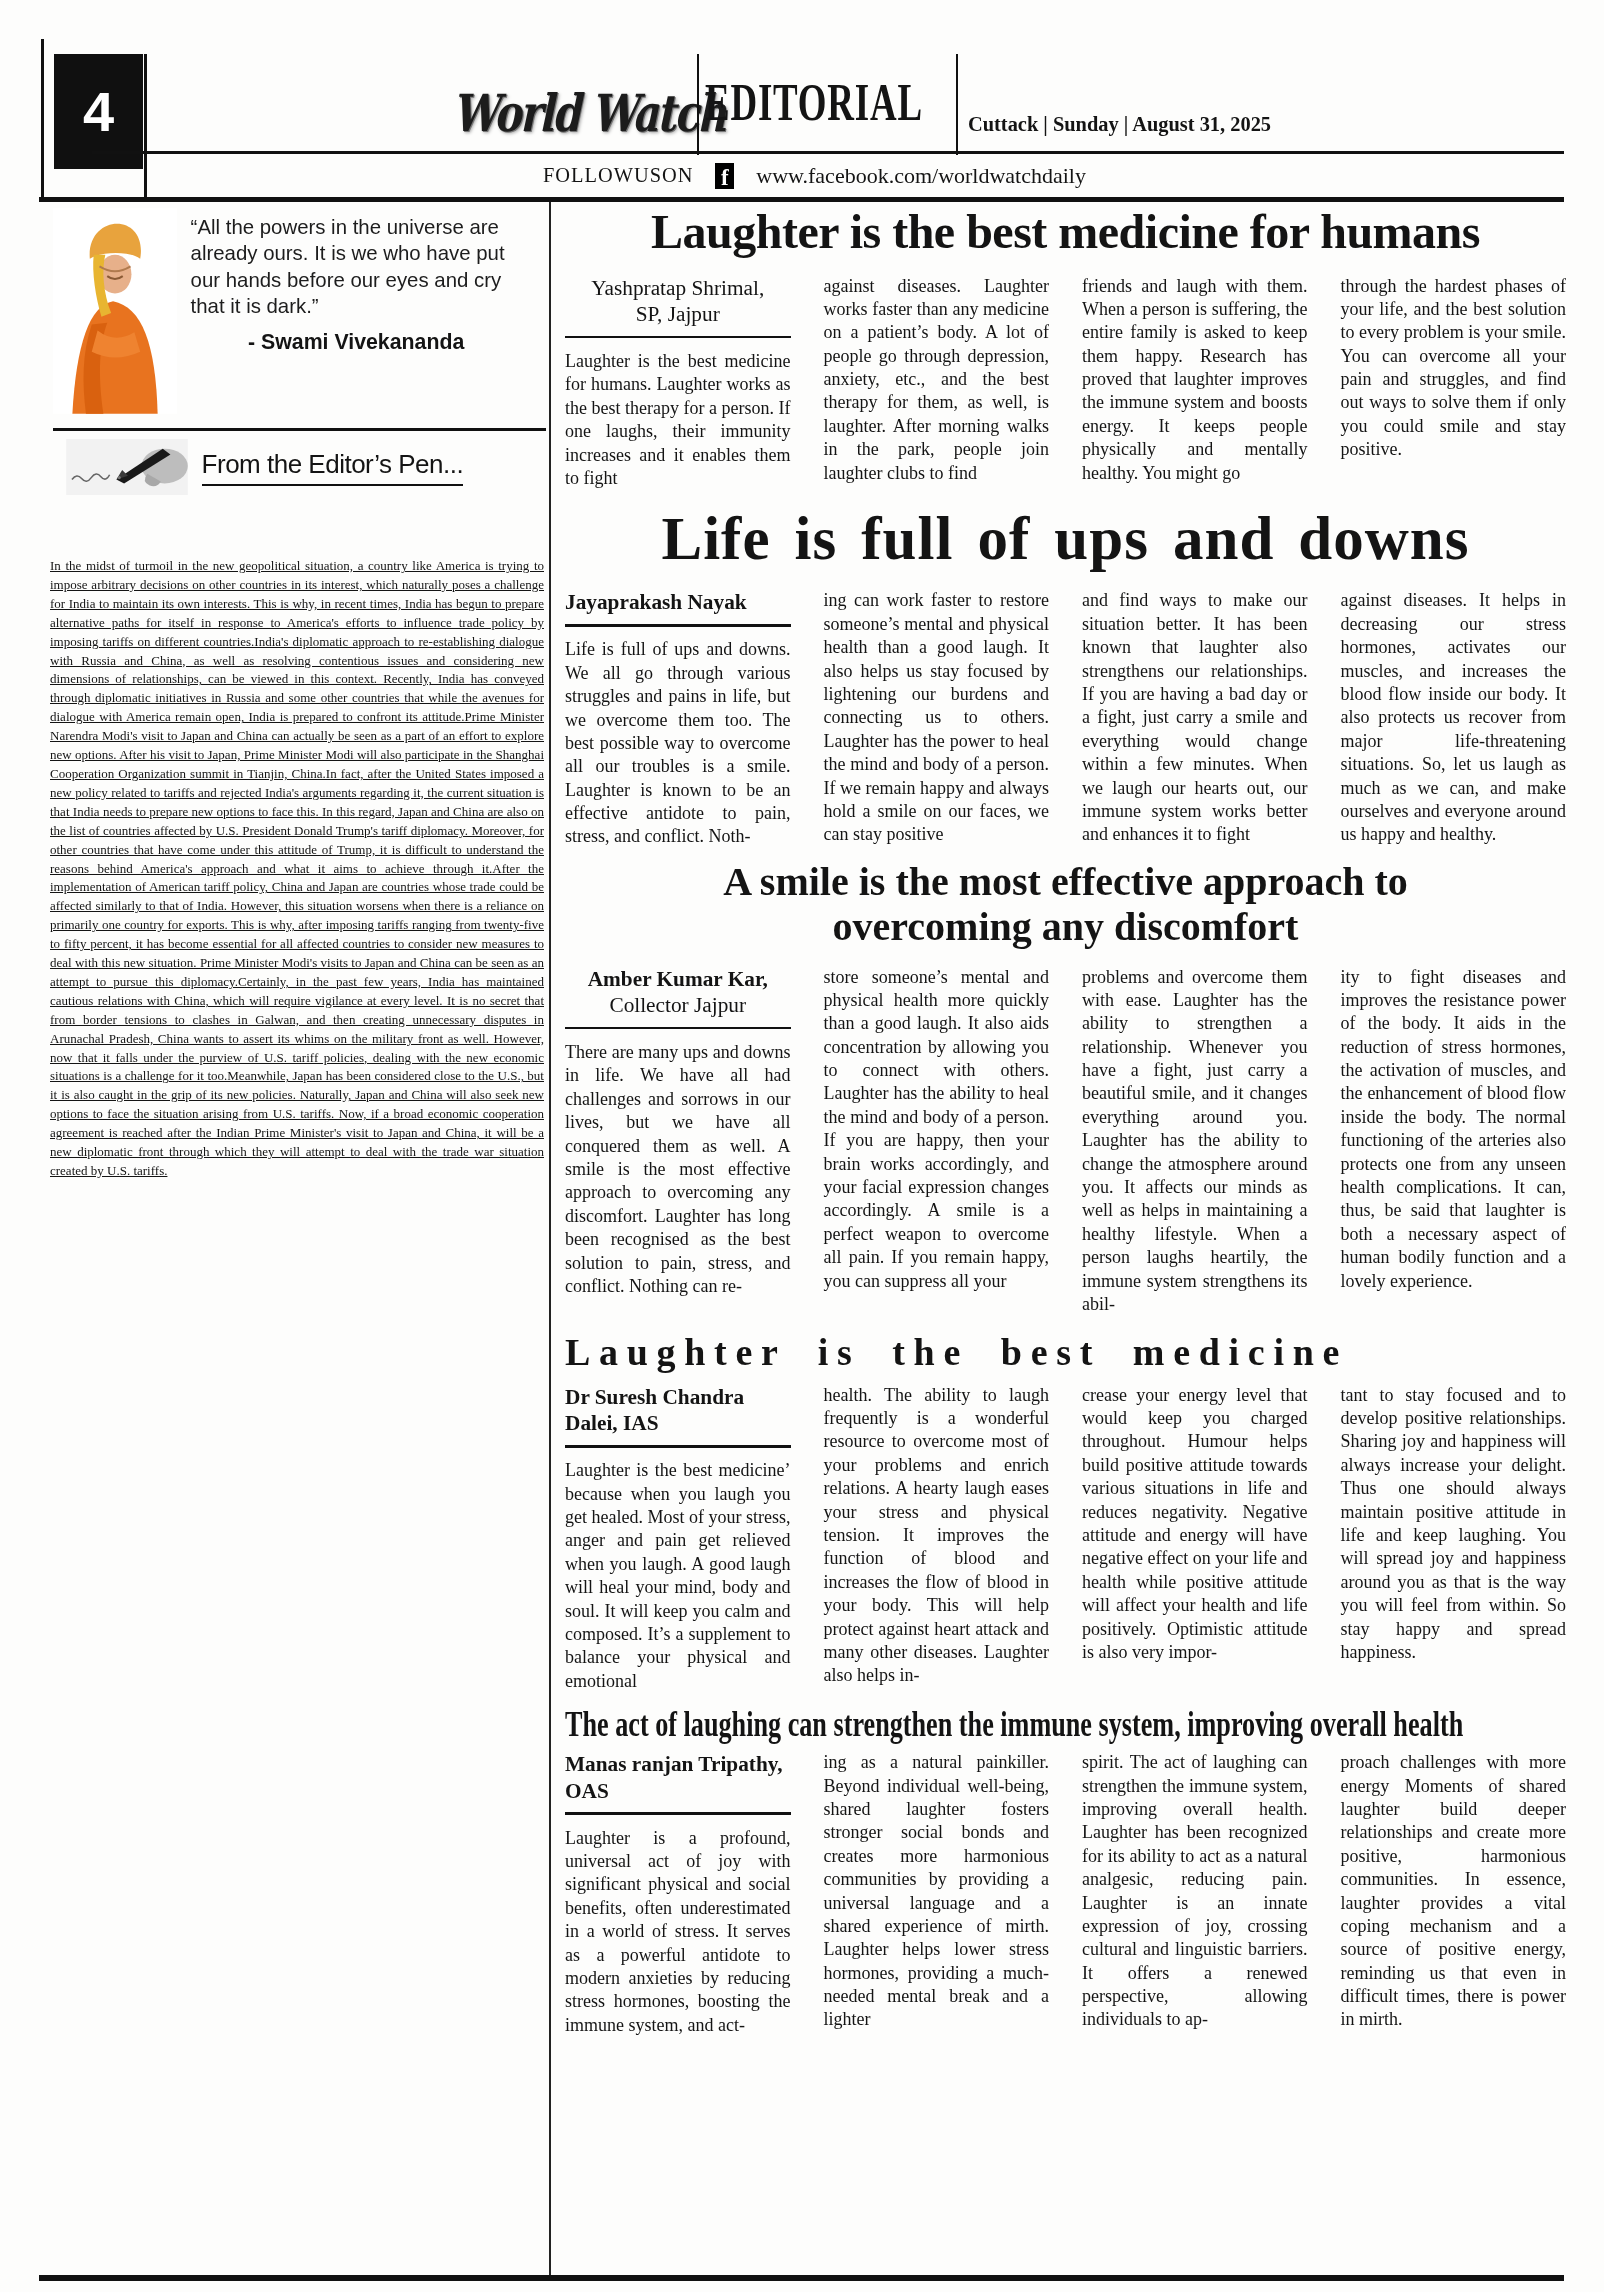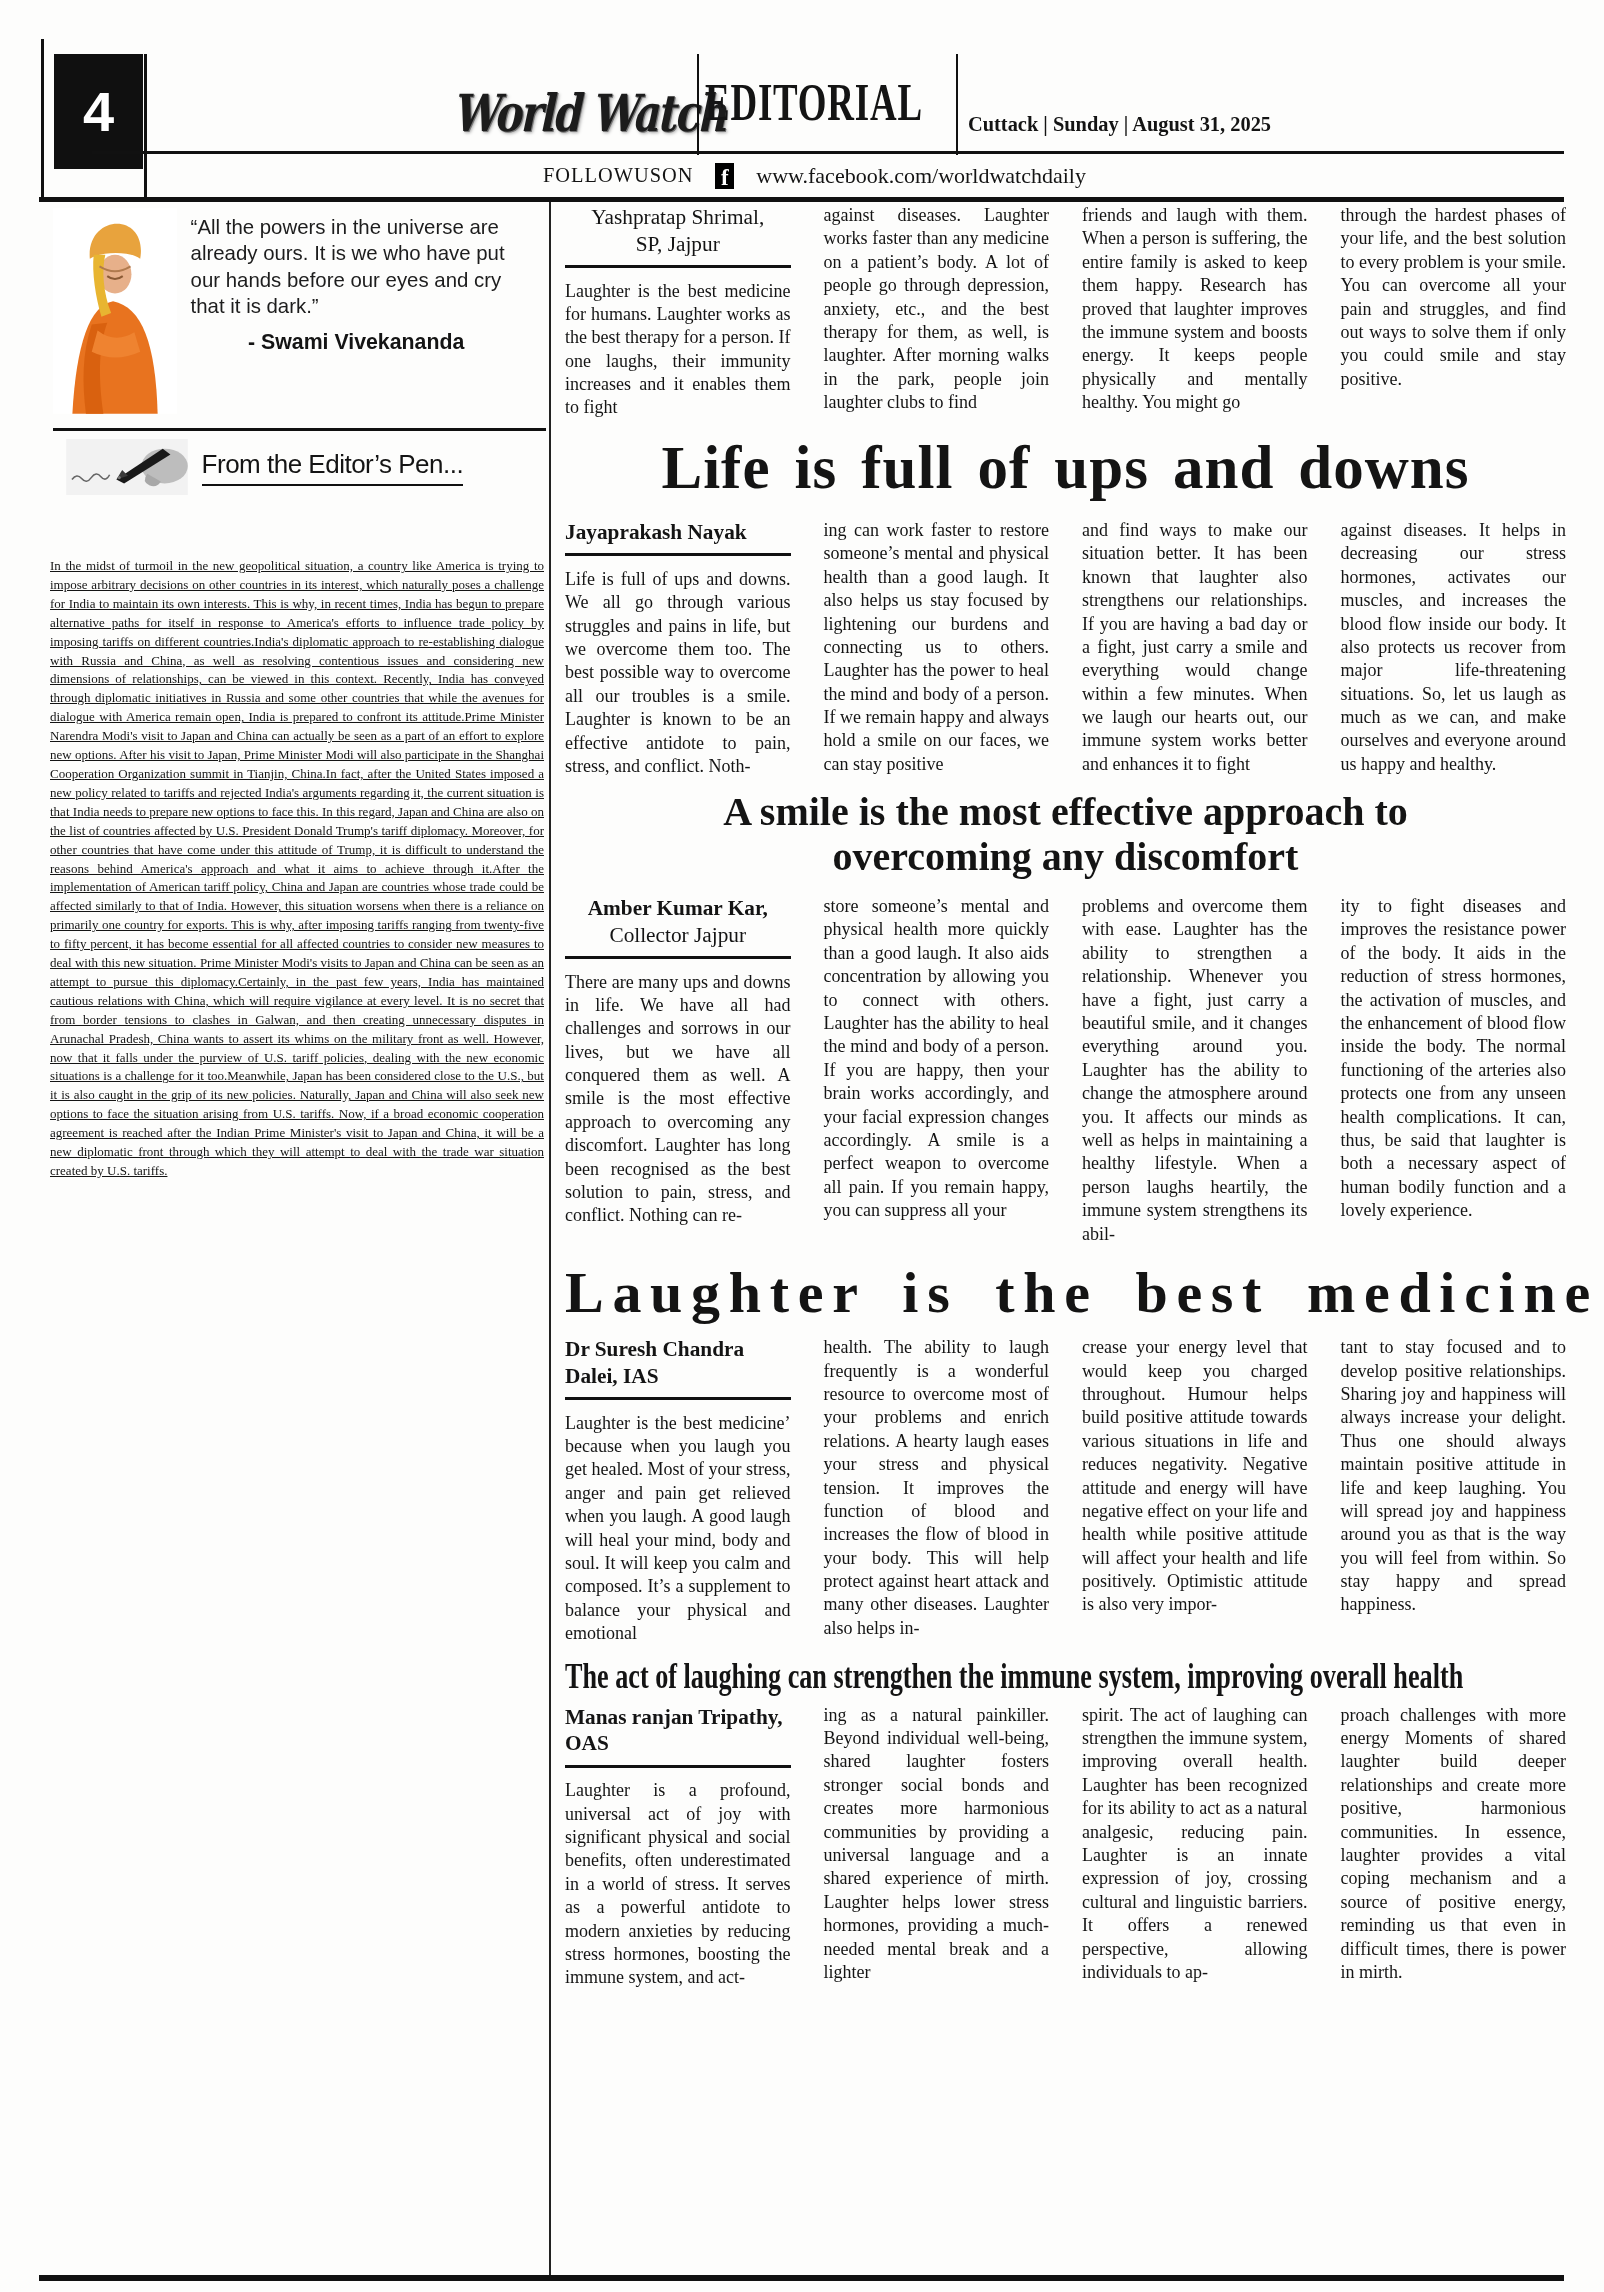--- a/index.html
+++ b/index.html
@@ -58,21 +58,21 @@
   .articles { position:absolute; left:565px; top:204px; width:1001px; }
   .article { margin-bottom:11.6px; }
   .cols { display:flex; gap:33px; }
   .col { flex:1 1 0; font-size:18px; line-height:1.3; text-align:justify; min-width:0; }
   .headline-a1 { font-size:48px; font-weight:bold; text-align:center; letter-spacing:-0.5px;
     margin:0 0 15.5px 0; white-space:nowrap; }
   .headline-a2 { font-size:61px; font-weight:bold; text-align:center; letter-spacing:1px;
     word-spacing:7.8px; margin:13.6px 0 15.5px 0; white-space:nowrap; }
   .headline-a3 { font-size:40px; font-weight:bold; text-align:center; line-height:1.12;
     margin:7.8px 58px 15.5px 58px; }
-  .headline-a4 { font-size:58px; font-weight:bold; text-align:center; letter-spacing:8.7px;
+  .headline-a4 { font-size:38px; font-weight:bold; letter-spacing:8.7px;
     word-spacing:13.6px; margin:13.6px 0 9.7px 0; white-space:nowrap; }
   .headline-a5 { font-size:27px; font-weight:bold; white-space:nowrap; margin:15.5px 0 11.6px 0;
     transform:scale(0.97,1.3); transform-origin:left center; }
   .byline-c { text-align:center; font-size:21.3px; line-height:1.25; }
   .byline-l { font-weight:bold; font-size:21.3px; line-height:1.25; }
   .byline-b1-bold { font-weight:bold; }
   .byline-rule { height:2.9px; background:#111; margin:7.8px 0 11.6px 0; }
 </style>
 </head>
 <body>
@@ -134,20 +134,21 @@
       <circle cx="55" cy="40" r="1.6" fill="#777"></circle>
     </svg>
     <div class="kicker">From the Editor’s Pen...</div>
   </div>
 
   <div class="editor-body">In the midst of turmoil in the new geopolitical situation, a country like America is trying to impose arbitrary decisions on other countries in its interest, which naturally poses a challenge for India to maintain its own interests. This is why, in recent times, India has begun to prepare alternative paths for itself in response to America's efforts to influence trade policy by imposing tariffs on different countries.India's diplomatic approach to re-establishing dialogue with Russia and China, as well as resolving contentious issues and considering new dimensions of relationships, can be viewed in this context. Recently, India has conveyed through diplomatic initiatives in Russia and some other countries that while the avenues for dialogue with America remain open, India is prepared to confront its attitude.Prime Minister Narendra Modi's visit to Japan and China can actually be seen as a part of an effort to explore new options. After his visit to Japan, Prime Minister Modi will also participate in the Shanghai Cooperation Organization summit in Tianjin, China.In fact, after the United States imposed a new policy related to tariffs and rejected India's arguments regarding it, the current situation is that India needs to prepare new options to face this. In this regard, Japan and China are also on the list of countries affected by U.S. President Donald Trump's tariff diplomacy. Moreover, for other countries that have come under this attitude of Trump, it is difficult to understand the reasons behind America's approach and what it aims to achieve through it.After the implementation of American tariff policy, China and Japan are countries whose trade could be affected similarly to that of India. However, this situation worsens when there is a reliance on primarily one country for exports. This is why, after imposing tariffs ranging from twenty-five to fifty percent, it has become essential for all affected countries to consider new measures to deal with this new situation. Prime Minister Modi's visits to Japan and China can be seen as an attempt to pursue this diplomacy.Certainly, in the past few years, India has maintained cautious relations with China, which will require vigilance at every level. It is no secret that from border tensions to clashes in Galwan, and then creating unnecessary disputes in Arunachal Pradesh, China wants to assert its whims on the military front as well. However, now that it falls under the purview of U.S. tariff policies, dealing with the new economic situations is a challenge for it too.Meanwhile, Japan has been considered close to the U.S., but it is also caught in the grip of its new policies. Naturally, Japan and China will also seek new options to face the situation arising from U.S. tariffs. Now, if a broad economic cooperation agreement is reached after the Indian Prime Minister's visit to Japan and China, it will be a new diplomatic front through which they will attempt to deal with the trade war situation created by U.S. tariffs.</div>
 
   <div class="articles">
 
     <section class="article">
+      <h1 class="headline-a1">Laughter is the best medicine for humans</h1>
       <div class="cols">
         <div class="col">
           <div class="byline-c">
             <div>Yashpratap Shrimal,</div>
             <div>SP, Jajpur</div>
           </div>
           <div class="byline-rule"></div>
           <div>Laughter is the best medicine for humans. Laughter works as the best therapy for a person. If one laughs, their immunity increases and it enables them to fight</div>
         </div>
         <div class="col">against diseases. Laughter works faster than any medicine on a patient’s body. A lot of people go through depression, anxiety, etc., and the best therapy for them, as well, is laughter. After morning walks in the park, people join laughter clubs to find</div>

